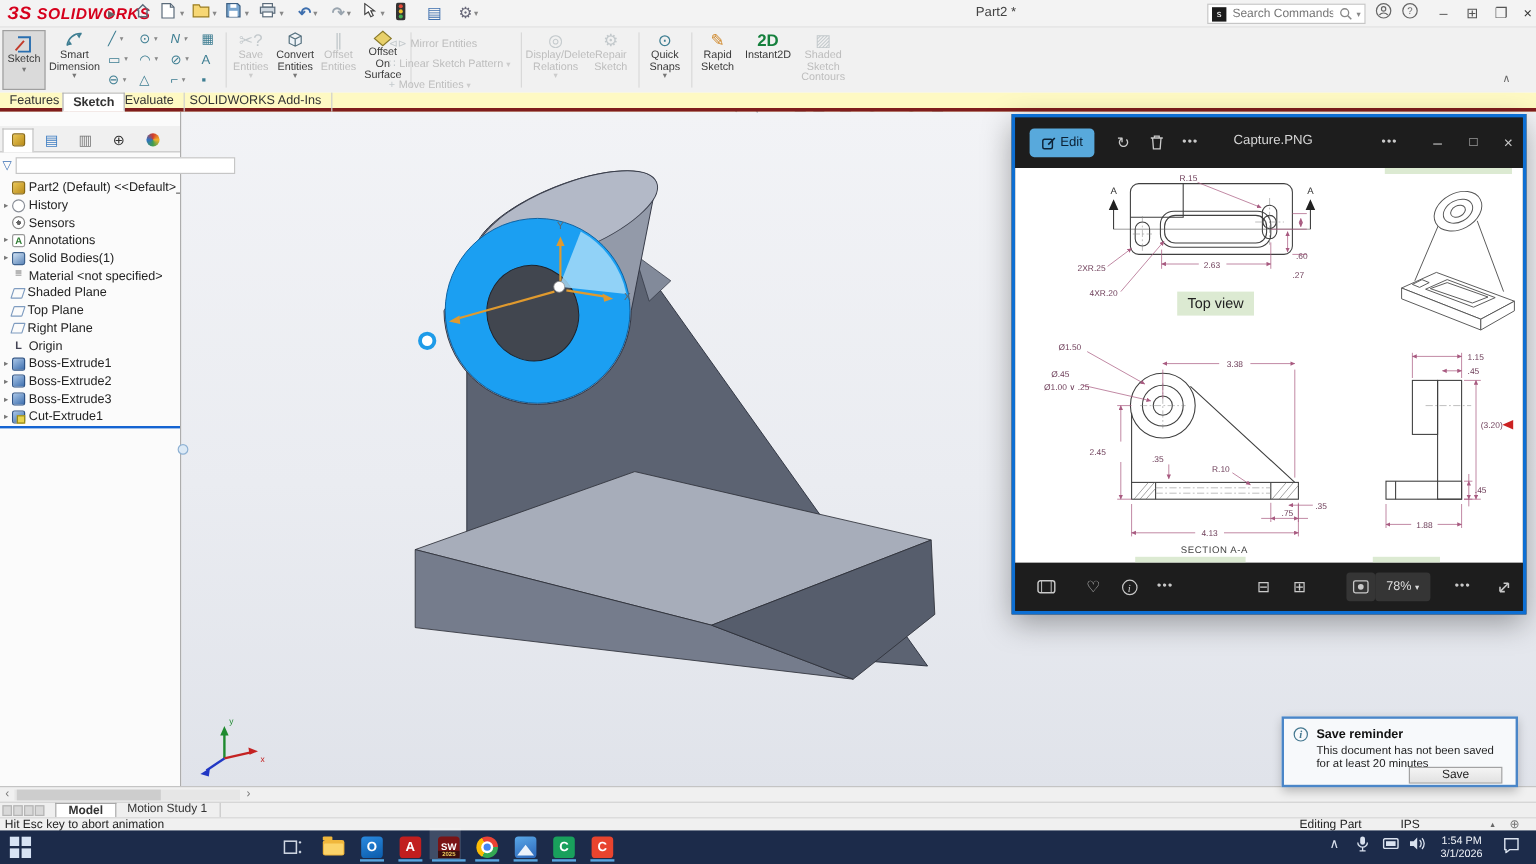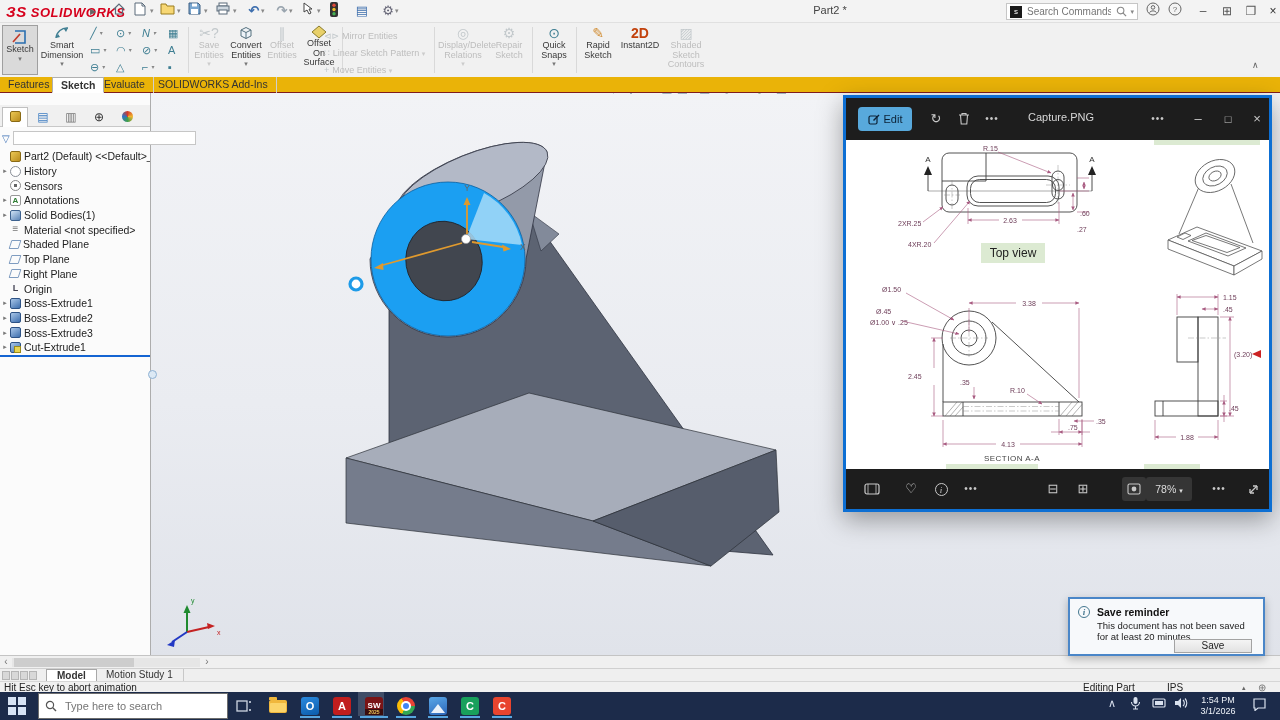--- a/index.html
+++ b/index.html
@@ -31,21 +31,21 @@
   .dis .rico{color:#c3c9cc}
   .rdd{font-size:7px;color:#777;line-height:7px}
   .dis .rdd{color:#ccc}
   #sketchbtn{left:2px;top:2px;width:36px;height:50px;background:#dadada;border:1px solid #9f9f9f}
   .gcell{position:absolute;width:26px;height:17px;font-size:11px;line-height:15px;color:#3e7e92;text-align:left;padding-left:4px}
   .gcell .rdd{display:inline;font-size:6px;vertical-align:2px;color:#888}
   .stack{position:absolute;left:324px;width:104px;height:15px;text-align:left;font-size:9px;color:#bdbdbd;line-height:15px}
   .stack .sic{color:#c3c9cc;font-size:9px;margin-right:3px}
 
   
-  #cmdtabs{left:0;top:77px;width:1280px;height:16px;background:#eab308;border-bottom:1px solid #7f1d1d;z-index:38}
+  #cmdtabs{left:0;top:77px;width:1280px;height:16px;background:#fef9c3;border-bottom:3px solid #7f1d1d;z-index:38}
   .ctab{position:absolute;top:0;height:16px;line-height:15px;padding:0 8px;font-size:10.5px;color:#333;border-right:1px solid #cfcfcf}
   .ctab.active{background:#fff;border:1px solid #b0b0b0;border-bottom:1px solid #fff;font-weight:bold}
   #collapsechev{left:1252px;top:60px;font-size:9px;color:#666;z-index:41}
 
   
   #panel{left:0;top:93px;width:151px;height:562px;background:#fbfbfb;border-right:1px solid #adadad;z-index:20}
   .ptabs{position:absolute;left:0;top:12px;width:150px;height:22px;border-bottom:1px solid #c8c8c8;background:#f0f0f0}
   .ptab{position:absolute;top:2px;width:26px;height:20px;text-align:center;font-size:12px;line-height:20px}
   .ptab.active{background:#fff;border:1px solid #c0c0c0;border-bottom:none}
   .cwheel{display:inline-block;width:11px;height:11px;border-radius:50%;background:conic-gradient(#d43a2a,#f0b32c,#3f9e4d,#2f72c4,#d43a2a);vertical-align:-1px}
@@ -299,21 +299,21 @@
     <div class="rico">⊙</div>
     <div class="rlb">Quick Snaps</div>
       <div class="rdd">▾</div>
   </div>
   <div class="vsep" style="left:576px"></div>
   <div class="rbtn" style="left:580px;top:2px;width:36px">
     <div class="rico" style="color:#d08a2e">✎</div>
     <div class="rlb">Rapid Sketch</div>
   </div>
   <div class="rbtn" style="left:620px;top:2px;width:40px">
-    <div class="rico" style="font-weight:bold;color:#c2410c">2D</div>
+    <div class="rico" style="font-weight:bold;color:#15803d">2D</div>
     <div class="rlb">Instant2D</div>
   </div>
   <div class="rbtn dis" style="left:662px;top:2px;width:48px">
     <div class="rico">▨</div>
     <div class="rlb">Shaded Sketch Contours</div>
   </div>
 </div>
 <div id="collapsechev" class="ab">∧</div>
 
 <div id="cmdtabs" class="ab">
@@ -510,27 +510,20 @@
 
 <div id="taskbar" class="ab">
   <div id="startbtn">
       <svg width="18" height="18" viewBox="0 0 18 18">
         <rect x="0" y="0" width="8" height="8" fill="#d7e3f4"></rect>
         <rect x="10" y="0" width="8" height="8" fill="#d7e3f4"></rect>
         <rect x="0" y="10" width="8" height="8" fill="#d7e3f4"></rect>
         <rect x="10" y="10" width="8" height="8" fill="#d7e3f4"></rect>
       </svg>
     </div>
-  <div id="tsearch">
-    <svg width="12" height="12" viewBox="0 0 12 12">
-        <circle cx="5" cy="5" r="3.6" fill="none" stroke="#555" stroke-width="1.2"></circle>
-        <path d="M7.8,7.8L11,11" stroke="#555" stroke-width="1.4"></path>
-      </svg>
-    <input placeholder="Type here to search" style="">
-  </div>
   <div class="tico" style="left:232px">
       <svg width="16" height="16" viewBox="0 0 16 16">
         <rect x="1" y="3" width="10" height="10" fill="none" stroke="#cfd6e2" stroke-width="1.3"></rect>
         <path d="M13,4 h2 M14,3 v2 M13,12 h2 M14,11 v2" stroke="#cfd6e2" stroke-width="1.2"></path>
       </svg>
     </div>
   <div class="tico" style="left:266px">
       <span class="folder"></span>
     </div>
   <div class="tico" style="left:298px">

